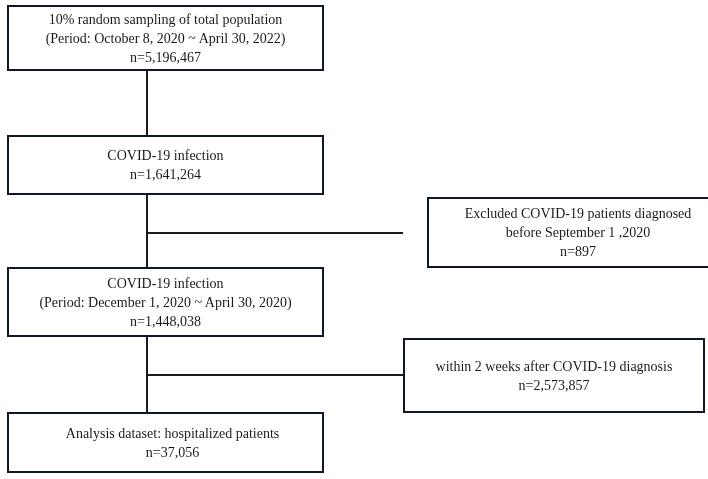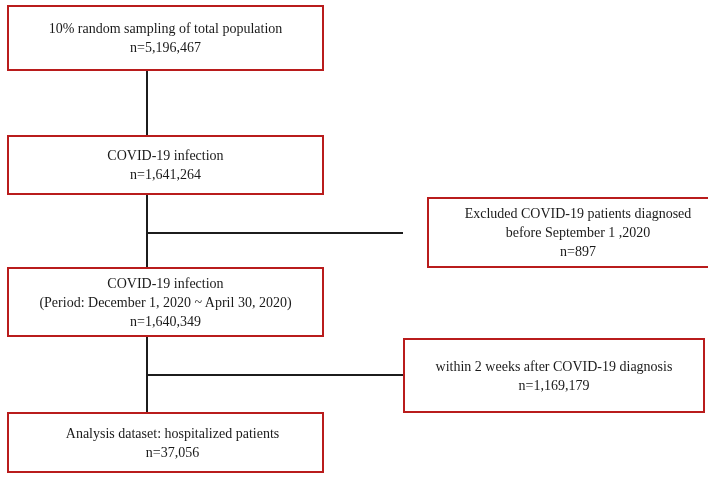--- a/index.html
+++ b/index.html
@@ -12,21 +12,21 @@
     width: 708px;
     height: 479px;
     background: #ffffff;
     font-family: "Liberation Serif", serif;
     color: #1a1a1a;
     overflow: hidden;
   }
   .box {
     position: absolute;
     box-sizing: border-box;
-    border: 2px solid #b91c1c;
+    border: 2px solid #0f172a;
     background: #ffffff;
     display: flex;
     flex-direction: column;
     justify-content: center;
     align-items: center;
     text-align: center;
     font-size: 14px;
     line-height: 19px;
     padding: 2px 6px;
   }
@@ -49,20 +49,21 @@
   .h-1 { left: 147px; top: 232px; width: 256px; height: 2px; }
   .h-2 { left: 147px; top: 374px; width: 256px; height: 2px; }
 </style>
 </head>
 <body>
 
 <div class="canvas">
 
   <div class="box box-1">
     <div>10% random sampling of total population</div>
+    <div>(Period: October 8, 2020 ~ April 30, 2022)</div>
     <div>n=5,196,467</div>
   </div>
 
   <div class="connector v-1"></div>
 
   <div class="box box-2">
     <div>COVID-19 infection</div>
     <div>n=1,641,264</div>
   </div>
 
@@ -72,30 +73,30 @@
 
   <div class="box excl-1">
     <div>Excluded COVID-19 patients diagnosed</div>
     <div>before September 1 ,2020</div>
     <div>n=897</div>
   </div>
 
   <div class="box box-3">
     <div>COVID-19 infection</div>
     <div>(Period: December 1, 2020 ~ April 30, 2020)</div>
-    <div>n=1,640,349</div>
+    <div>n=1,448,038</div>
   </div>
 
   <div class="connector v-3"></div>
 
   <div class="connector h-2"></div>
 
   <div class="box excl-2">
     <div>within 2 weeks after COVID-19 diagnosis</div>
-    <div>n=1,169,179</div>
+    <div>n=2,573,857</div>
   </div>
 
   <div class="box box-4">
     <div>Analysis dataset: hospitalized patients</div>
     <div>n=37,056</div>
   </div>
 
 </div>
 
 </body></html>

